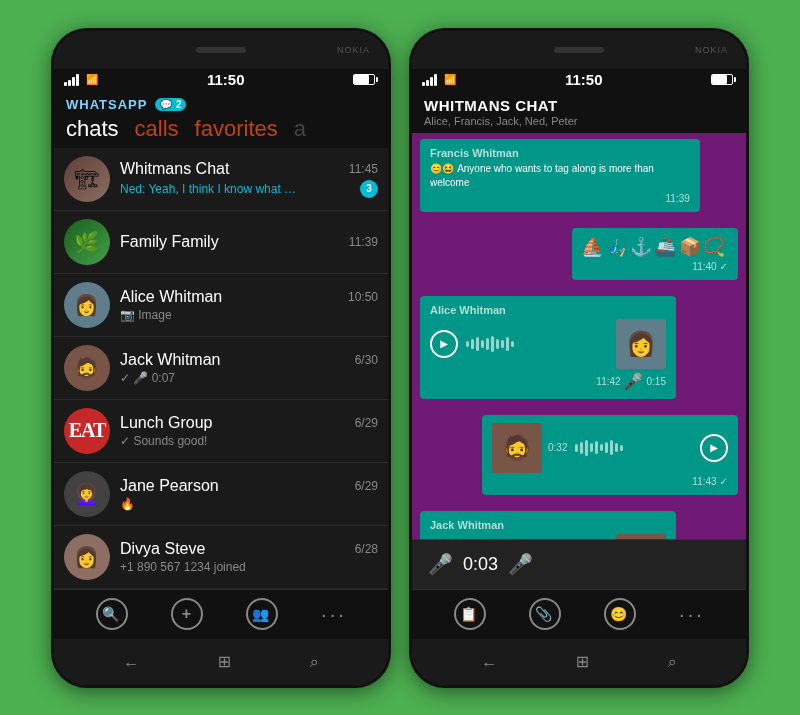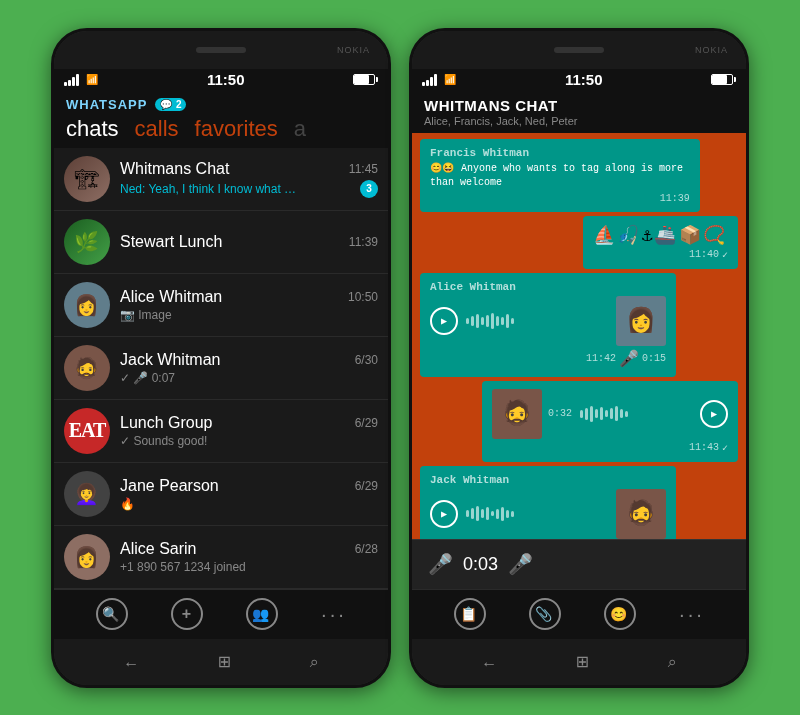--- a/index.html
+++ b/index.html
@@ -312,26 +312,25 @@
 
     .chat-header-members {
       color: #888;
       font-size: 11px;
       margin-top: 1px;
     }
 
     .messages-area {
       flex: 1;
       overflow: hidden;
-      background: #c2410c;
+      background: #701a75;
       padding: 6px 8px;
       display: flex;
       flex-direction: column;
-      gap: 4px;
-      font-family: Liberation Mono, monospace;
+      gap: 16px;
     }
 
     .message-bubble {
       background: #009688;
       border-radius: 4px;
       padding: 8px 10px;
       max-width: 88%;
       position: relative;
     }
 
@@ -545,21 +544,21 @@
             <span class="chat-preview">Ned: Yeah, I think I know what you...</span>
             <div class="unread-count">3</div>
           </div>
         </div>
       </div>
 
       <div class="chat-item">
         <div class="av-img" style="background:linear-gradient(135deg,#1b5e20,#43a047); font-size:20px;">🌿</div>
         <div class="chat-info">
           <div class="chat-name-row">
-            <span class="chat-name">Stewart Lunch</span>
+            <span class="chat-name">Family Family</span>
             <span class="chat-time">11:39</span>
           </div>
         </div>
       </div>
 
       <div class="chat-item">
         <div class="av-img" style="background:#607d8b; font-size:20px;">👩</div>
         <div class="chat-info">
           <div class="chat-name-row">
             <span class="chat-name">Alice Whitman</span>
@@ -607,21 +606,21 @@
           <div class="chat-preview-row">
             <span class="chat-preview grey">🔥</span>
           </div>
         </div>
       </div>
 
       <div class="chat-item">
         <div class="av-img" style="background:#8d6e63; font-size:20px;">👩</div>
         <div class="chat-info">
           <div class="chat-name-row">
-            <span class="chat-name">Alice Sarin</span>
+            <span class="chat-name">Divya Steve</span>
             <span class="chat-time">6/28</span>
           </div>
           <div class="chat-preview-row">
             <span class="chat-preview grey">+1 890 567 1234 joined</span>
           </div>
         </div>
       </div>
 
     </div>
 

